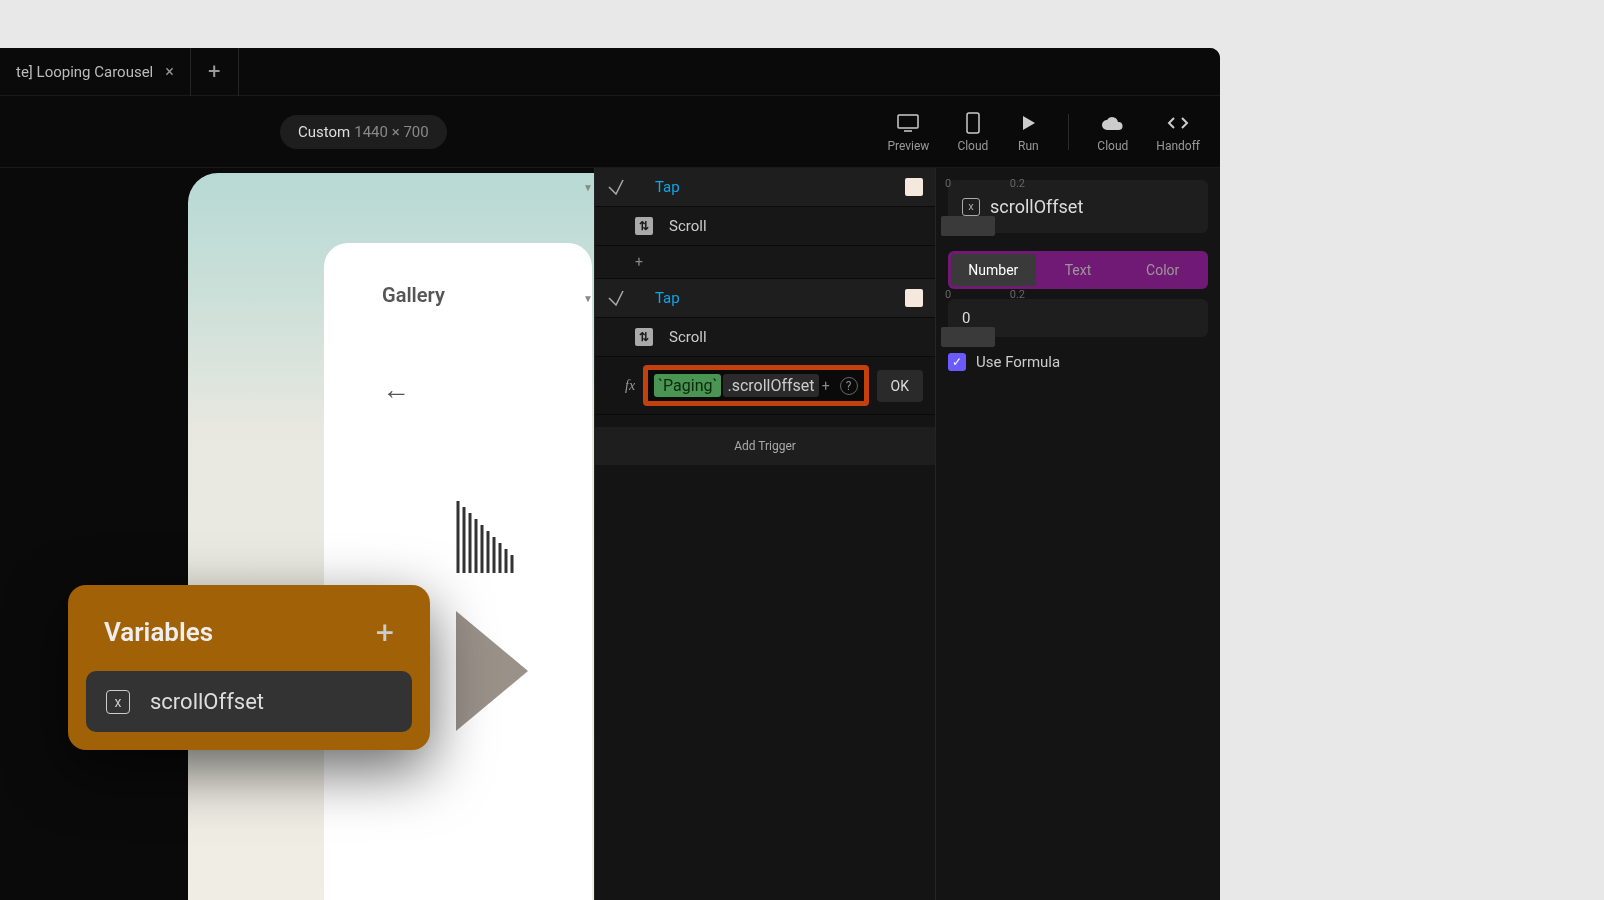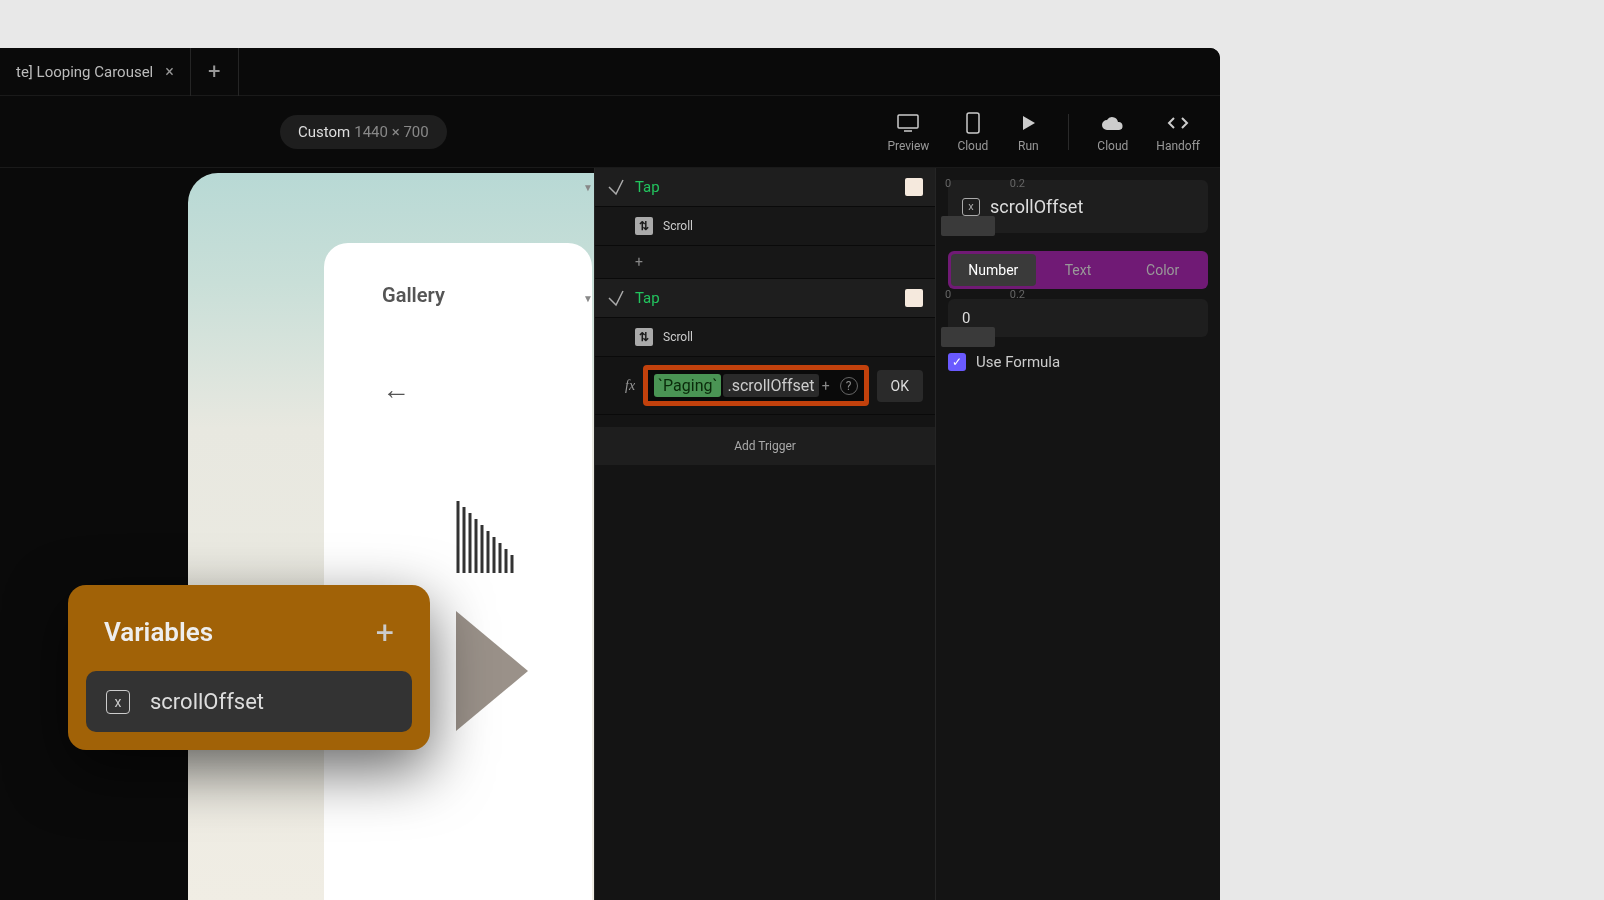--- a/index.html
+++ b/index.html
@@ -193,21 +193,22 @@
       font-size: 10px;
     }
     .trigger-icon {
       width: 18px;
       height: 18px;
       color: #aaa;
     }
     .trigger-label {
       flex: 1;
       font-size: 15px;
-      color: #22c55e;
+      color: #0ea5e9;
+      margin-left: 20px;
     }
     .swatch {
       width: 18px;
       height: 18px;
       background: #f5e9dd;
       border-radius: 2px;
     }
     .timeline {
       position: absolute;
       right: -90px;
@@ -244,22 +245,23 @@
       background: #aaa;
       border-radius: 2px;
       display: flex;
       align-items: center;
       justify-content: center;
       color: #1a1a1a;
       font-size: 12px;
       font-weight: bold;
     }
     .action-label {
-      font-size: 12px;
+      font-size: 15px;
       color: #ccc;
+      margin-left: 6px;
     }
     .add-row {
       display: flex;
       align-items: center;
       padding: 8px 12px 8px 40px;
       background: #171717;
     }
     .add-small {
       color: #888;
       font-size: 14px;

